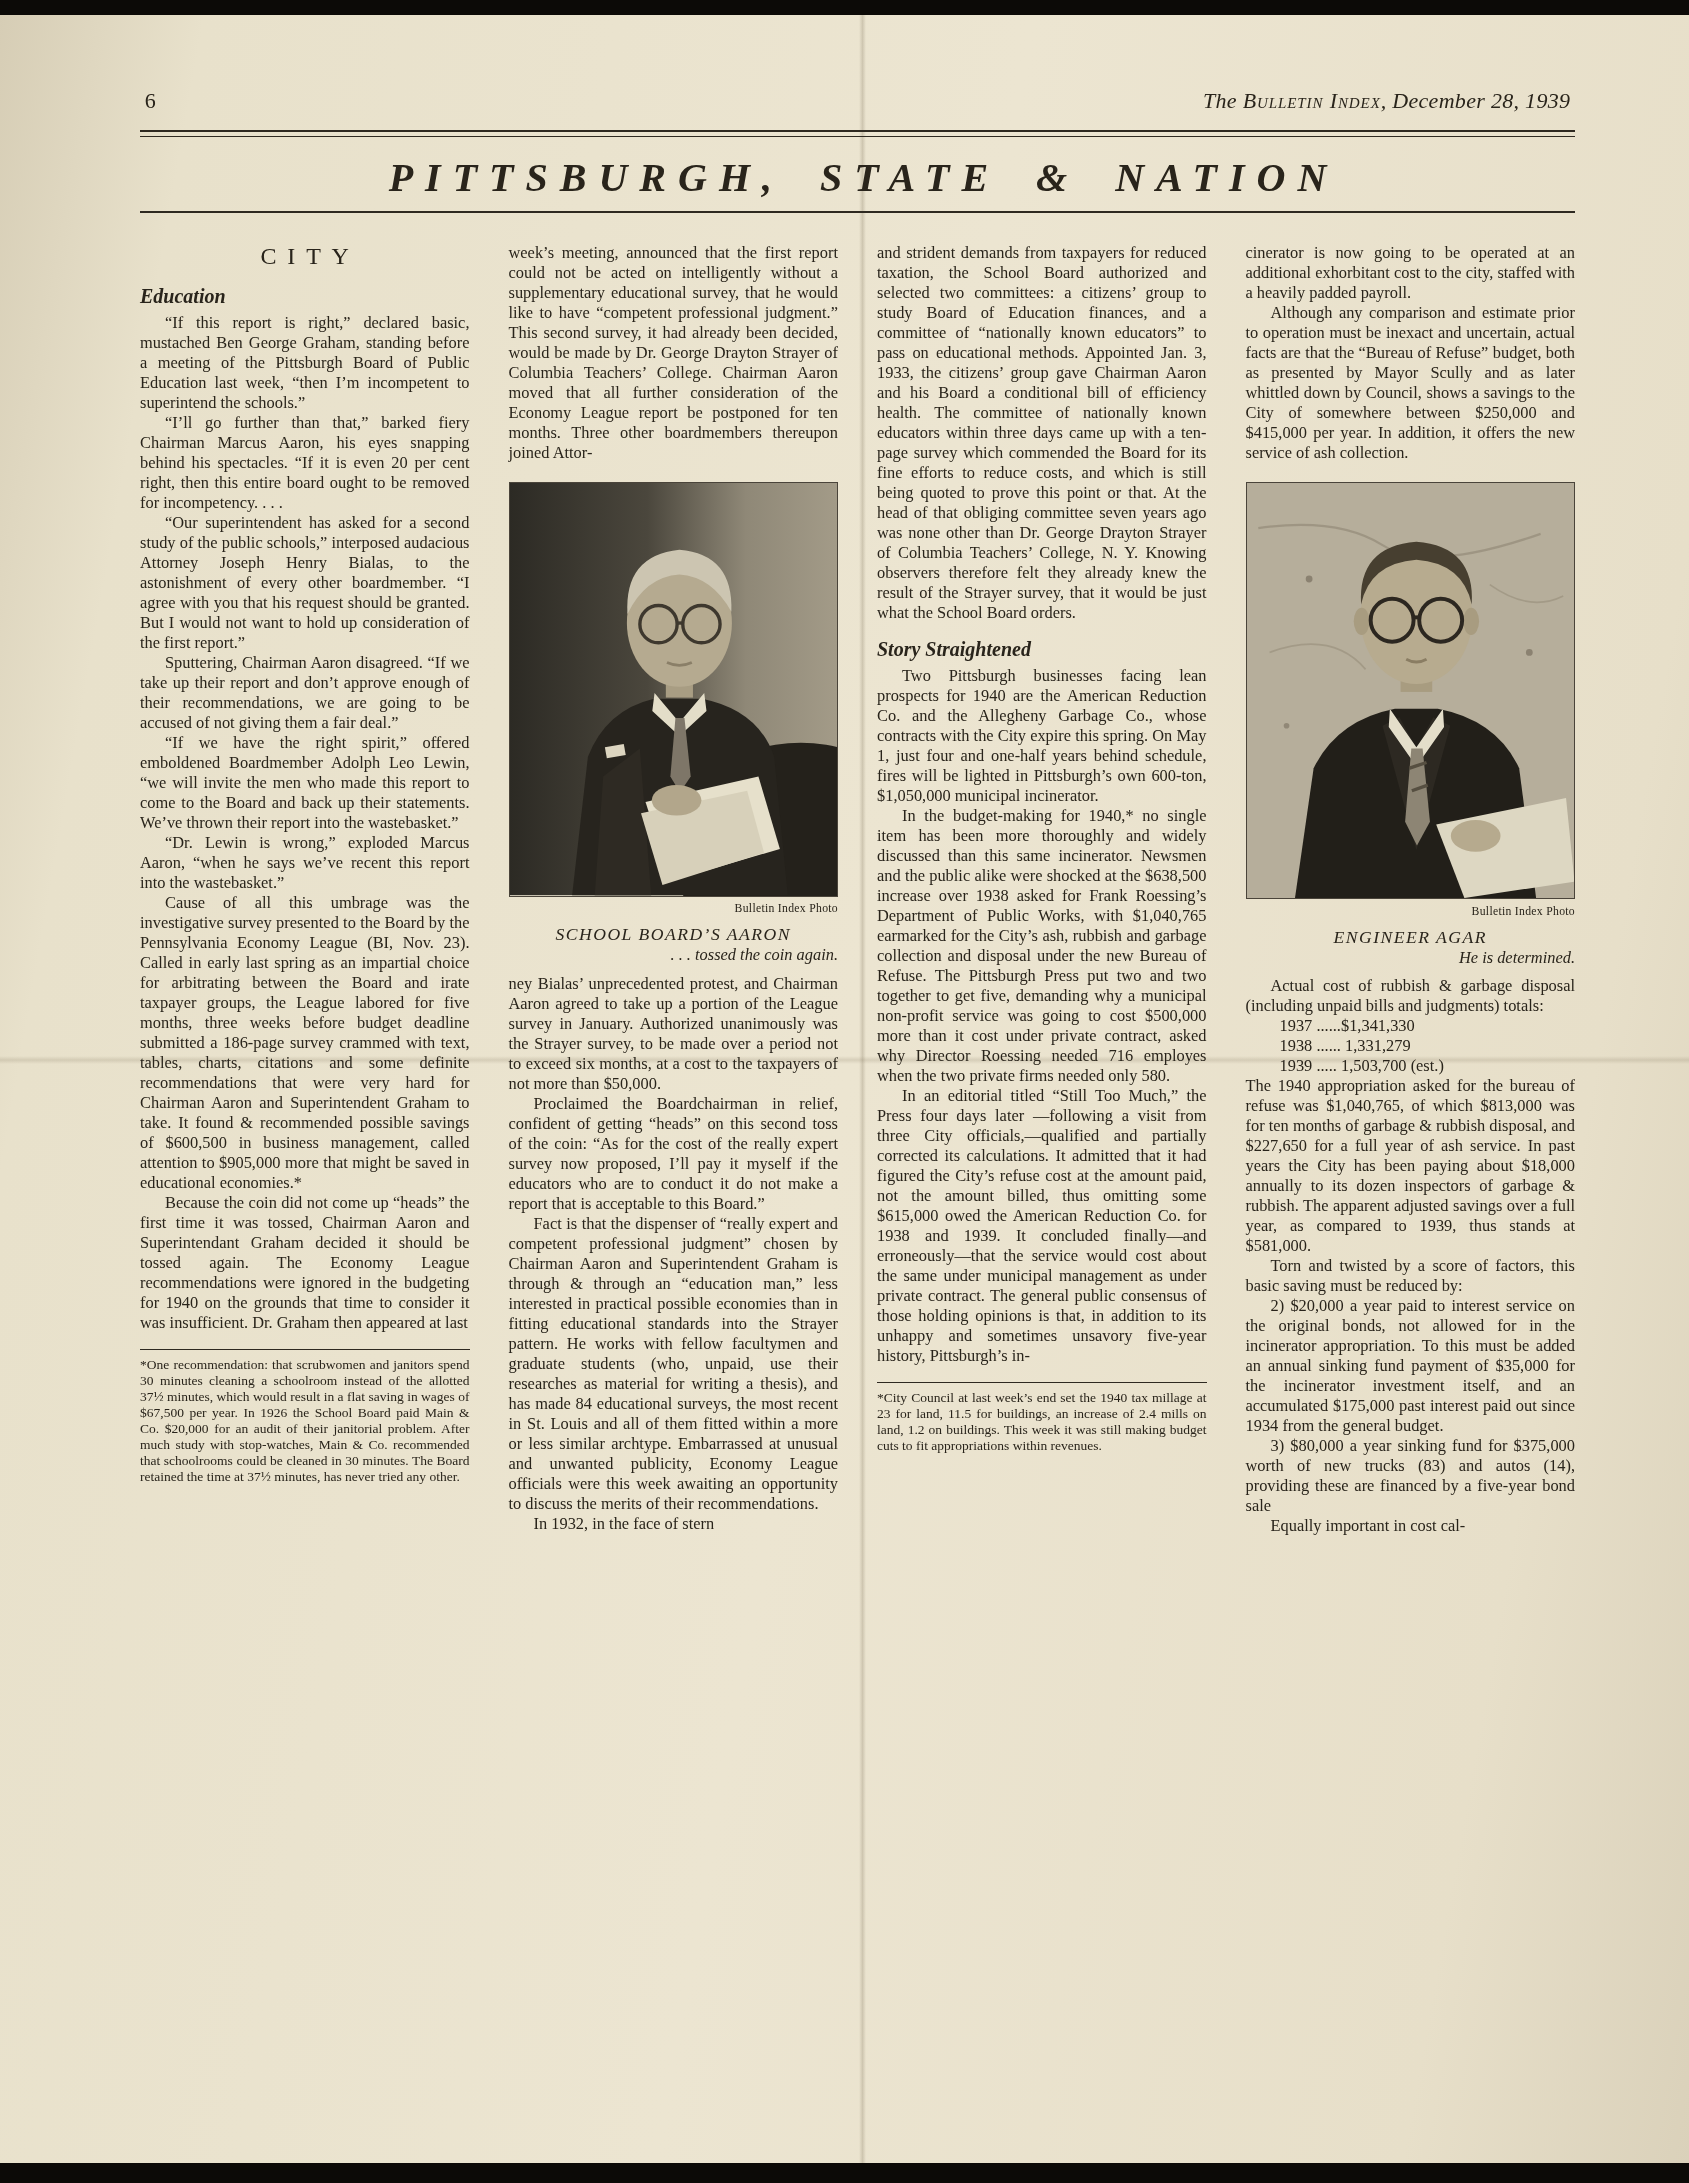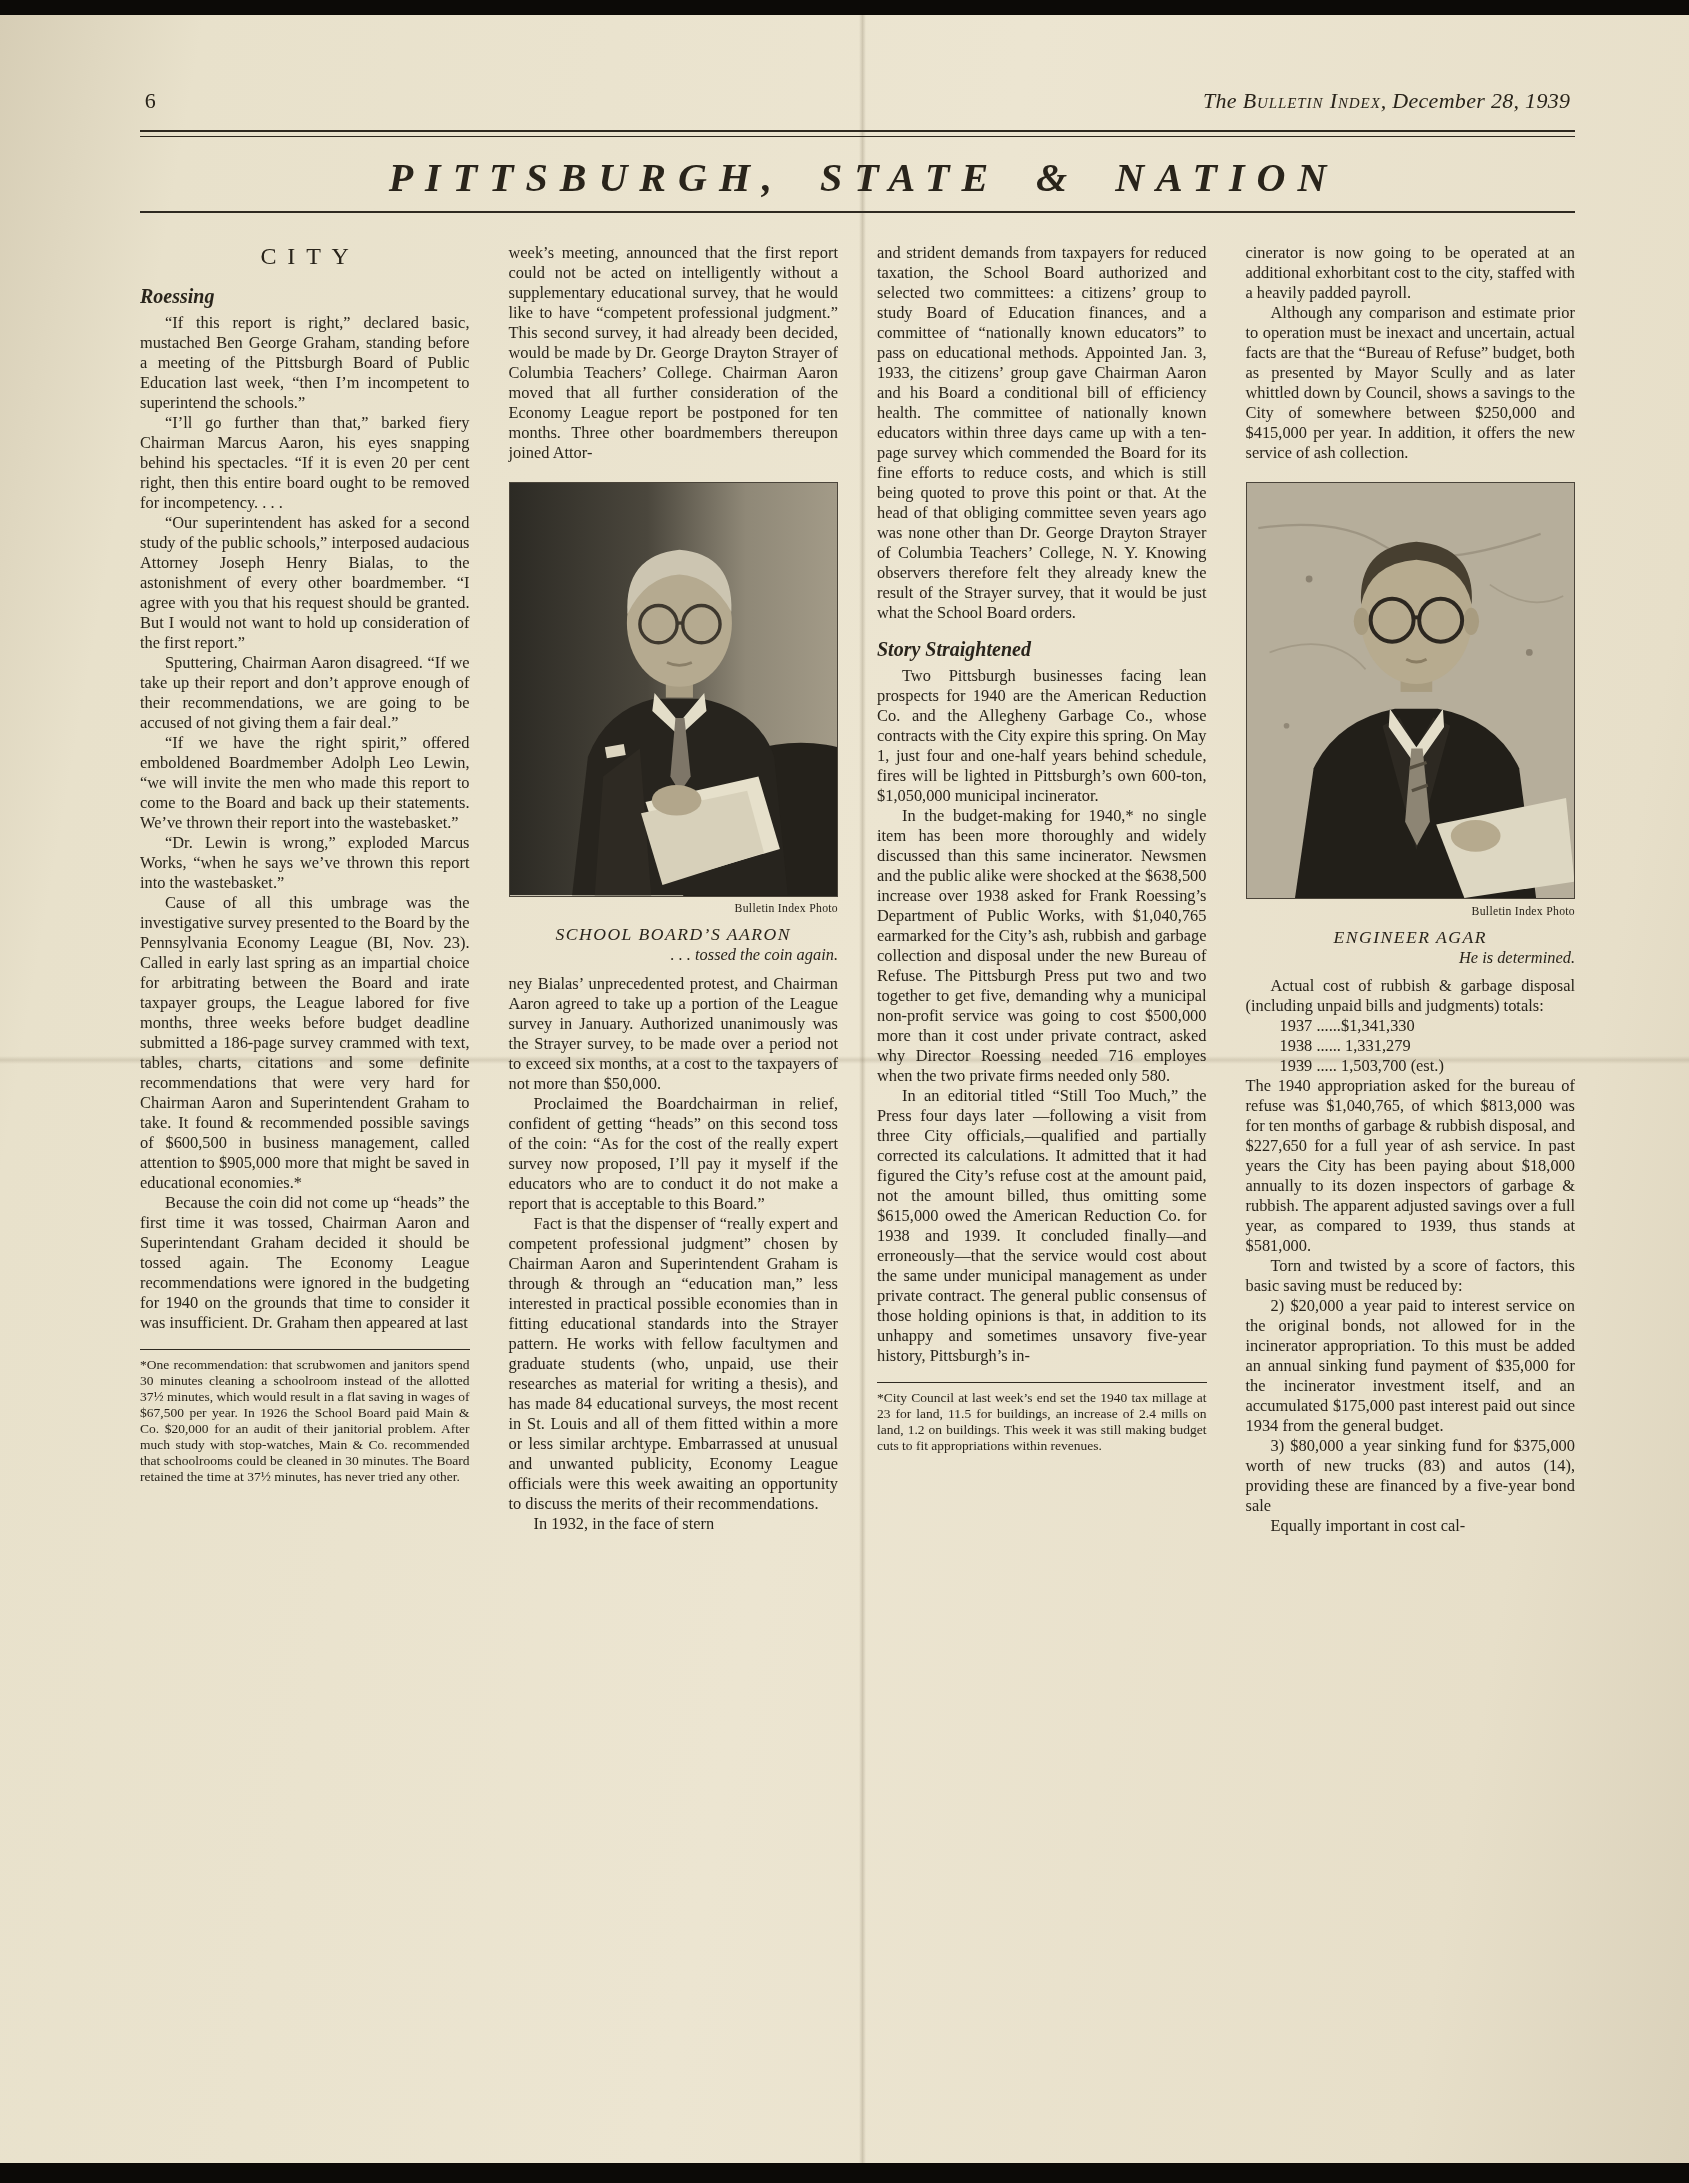--- a/index.html
+++ b/index.html
@@ -71,28 +71,28 @@
     </div>
 
     <div class="rule rule-a"></div>
     <h1 class="section-title">PITTSBURGH, STATE &amp; NATION</h1>
     <div class="rule rule-b"></div>
 
     <main class="columns">
 
       <section class="col">
         <h2 class="city">CITY</h2>
-        <h3 class="subhead">Roessing</h3>
+        <h3 class="subhead">Education</h3>
         <div>
             <p class="para">“If this report is right,” declared basic, mustached Ben George Graham, standing before a meeting of the Pittsburgh Board of Public Education last week, “then I’m incompetent to superintend the schools.”</p>
             <p class="para">“I’ll go further than that,” barked fiery Chairman Marcus Aaron, his eyes snapping behind his spectacles. “If it is even 20 per cent right, then this entire board ought to be removed for incompetency. . . .</p>
             <p class="para">“Our superintendent has asked for a second study of the public schools,” interposed audacious Attorney Joseph Henry Bialas, to the astonishment of every other boardmember. “I agree with you that his request should be granted. But I would not want to hold up consideration of the first report.”</p>
             <p class="para">Sputtering, Chairman Aaron disagreed. “If we take up their report and don’t approve enough of their recommendations, we are going to be accused of not giving them a fair deal.”</p>
             <p class="para">“If we have the right spirit,” offered emboldened Boardmember Adolph Leo Lewin, “we will invite the men who made this report to come to the Board and back up their statements. We’ve thrown their report into the wastebasket.”</p>
-            <p class="para">“Dr. Lewin is wrong,” exploded Marcus Works, “when he says we’ve thrown this report into the wastebasket.”</p>
+            <p class="para">“Dr. Lewin is wrong,” exploded Marcus Aaron, “when he says we’ve recent this report into the wastebasket.”</p>
             <p class="para">Cause of all this umbrage was the investigative survey presented to the Board by the Pennsylvania Economy League (BI, Nov. 23). Called in early last spring as an impartial choice for arbitrating between the Board and irate taxpayer groups, the League labored for five months, three weeks before budget deadline submitted a 186-page survey crammed with text, tables, charts, citations and some definite recommendations that were very hard for Chairman Aaron and Superintendent Graham to take. It found &amp; recommended possible savings of $600,500 in business management, called attention to $905,000 more that might be saved in educational economies.*</p>
             <p class="para">Because the coin did not come up “heads” the first time it was tossed, Chairman Aaron and Superintendant Graham decided it should be tossed again. The Economy League recommendations were ignored in the budgeting for 1940 on the grounds that time to consider it was insufficient. Dr. Graham then appeared at last</p>
           </div>
         <aside class="footnote">*One recommendation: that scrubwomen and janitors spend 30 minutes cleaning a schoolroom instead of the allotted 37½ minutes, which would result in a flat saving in wages of $67,500 per year. In 1926 the School Board paid Main &amp; Co. $20,000 for an audit of their janitorial problem. After much study with stop-watches, Main &amp; Co. recommended that schoolrooms could be cleaned in 30 minutes. The Board retained the time at 37½ minutes, has never tried any other.</aside>
       </section>
 
       <section class="col">
         <div>
             <p class="para flush">week’s meeting, announced that the first report could not be acted on intelligently without a supplementary educational survey, that he would like to have “competent professional judgment.” This second survey, it had already been decided, would be made by Dr. George Drayton Strayer of Columbia Teachers’ College. Chairman Aaron moved that all further consideration of the Economy League report be postponed for ten months. Three other boardmembers thereupon joined Attor-</p>
           </div>

